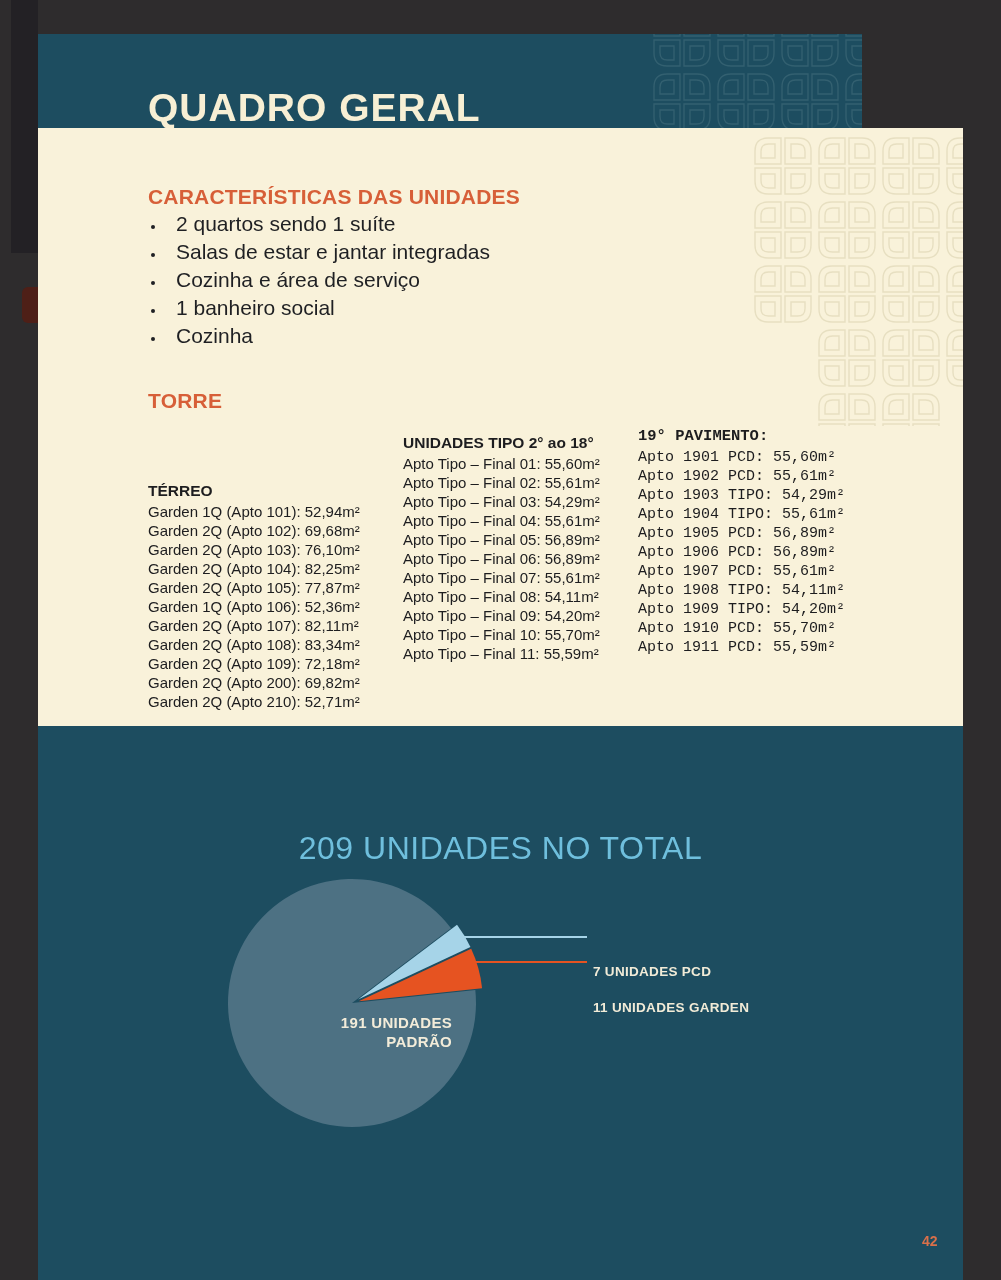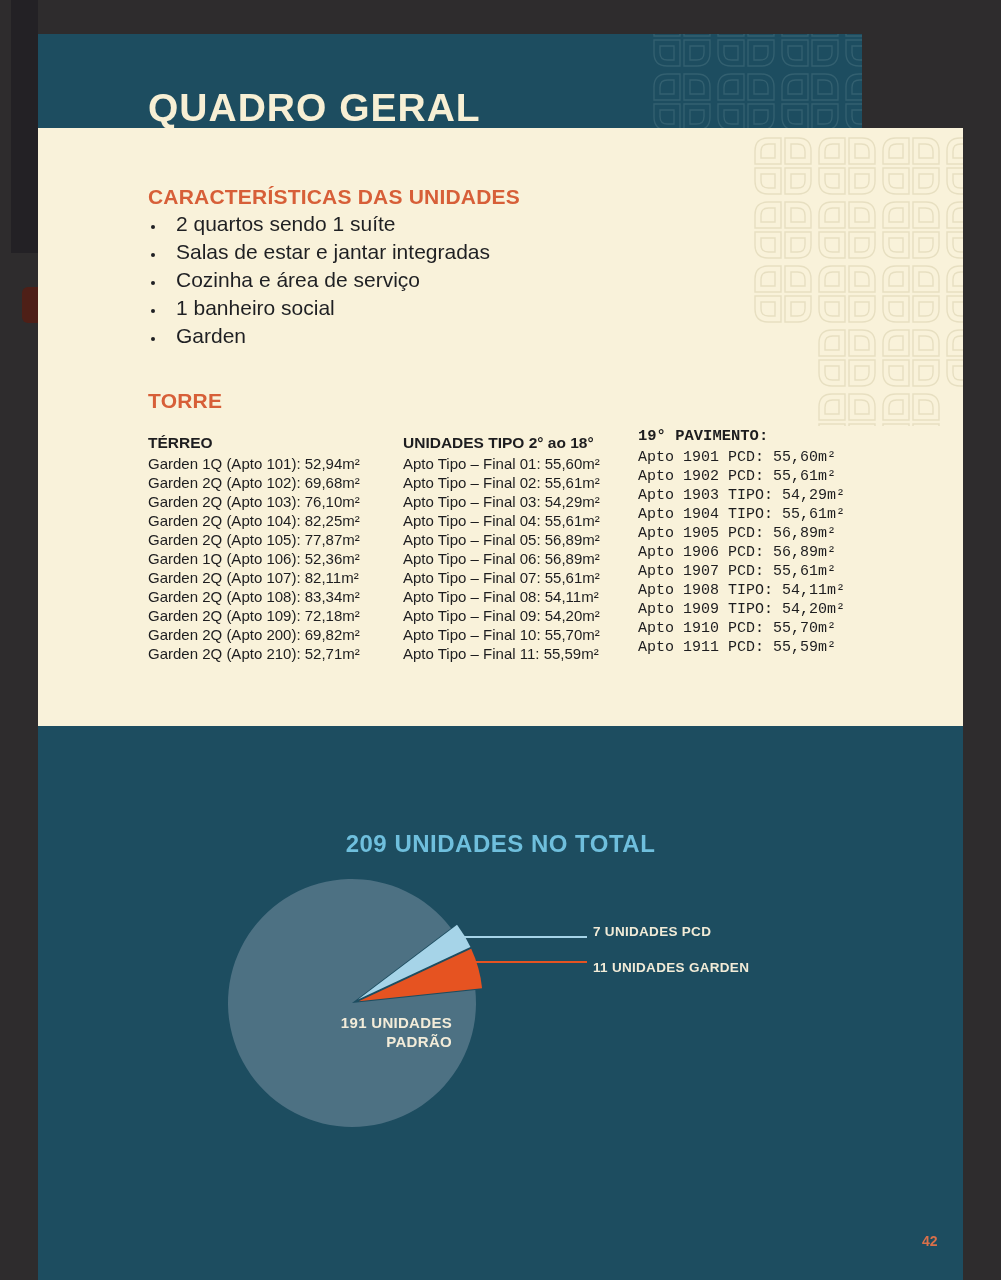--- a/index.html
+++ b/index.html
@@ -35,41 +35,41 @@
   .char-list {
     position:absolute; left:128px; top:82px;
     list-style:disc; color:#1f2023;
     font-size:21px;
   }
   .char-list li { line-height:28px; padding-left:10px; }
   .char-list li::marker { color:#1f2023; font-size:13px; }
 
   .cols { position:absolute; left:110px; top:305px; right:0; color:#1d1d1f; }
   .col { position:absolute; top:0; }
-  .col-1 { left:0;   width:252px; }
+  .col-1 { left:0;   width:252px;margin-top:48px; }
   .col-2 { left:255px; width:235px; }
   .col-3 { left:490px; width:235px; top:-6px;font-family:Liberation Mono, monospace; }
   .col-header { font-size:15.5px; font-weight:700; line-height:19px; margin-bottom:2px; }
   .unit-row { font-size:15px; line-height:19px; white-space:nowrap; }
 
   
   .band-bottom { position:absolute; left:0; top:726px; width:925px; height:554px; background:#1d4d60; overflow:hidden; }
   .chart-title {
     position:absolute; left:0; top:104px; width:100%;
-    text-align:center; font-size:24px; font-weight:700; letter-spacing:0.5px;
+    text-align:center; font-size:32px; font-weight:400; letter-spacing:0.5px;
     color:#6fbfdd;
   }
   .pie-svg { position:absolute; left:179px; top:142px; width:270px; height:270px; }
   .leader { position:absolute; height:2px; }
   .leader-pcd { left:424px; top:210px; width:125px; }
   .leader-garden { left:437px; top:235px; width:112px; }
   .callout-label {
     position:absolute; left:555px;
     font-size:13.5px; font-weight:700; letter-spacing:0.3px;
-    color:#f1ebd7; white-space:nowrap;
+    color:#f1ebd7; white-space:nowrap;margin-top:40px;
   }
   .callout-pcd { top:198px; }
   .callout-garden { top:234px; }
   .pie-center-label {
     position:absolute; left:214px; top:287px; width:200px;
     text-align:right; font-size:15px; font-weight:700; letter-spacing:0.3px;
     line-height:19px; color:#f3ecd9;
   }
   .page-number {
     position:absolute; left:884px; top:507px;
@@ -151,21 +151,21 @@
           <use href="#pC-motif" transform="translate(130,264)"></use>
       </g>
     </svg>
 
     <h2 class="sec-heading h-carac">CARACTERÍSTICAS DAS UNIDADES</h2>
     <ul class="char-list">
       <li>2 quartos sendo 1 suíte</li>
       <li>Salas de estar e jantar integradas</li>
       <li>Cozinha e área de serviço</li>
       <li>1 banheiro social</li>
-      <li>Garden</li>
+      <li>Cozinha</li>
     </ul>
 
     <h2 class="sec-heading h-torre">TORRE</h2>
 
     <div class="cols">
       <div class="col col-1">
         <div class="col-header">TÉRREO</div>
         <div class="unit-row">Garden 1Q (Apto 101): 52,94m²</div>
         <div class="unit-row">Garden 2Q (Apto 102): 69,68m²</div>
         <div class="unit-row">Garden 2Q (Apto 103): 76,10m²</div>

